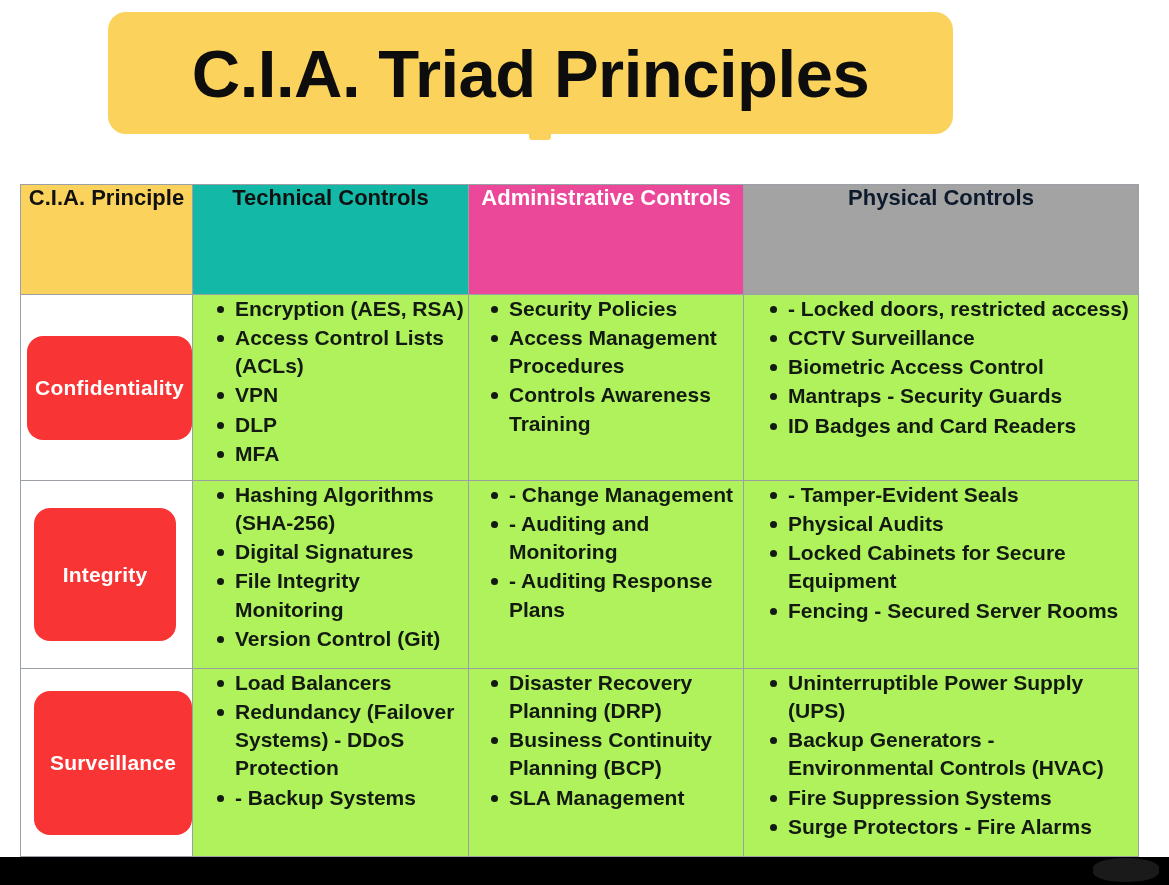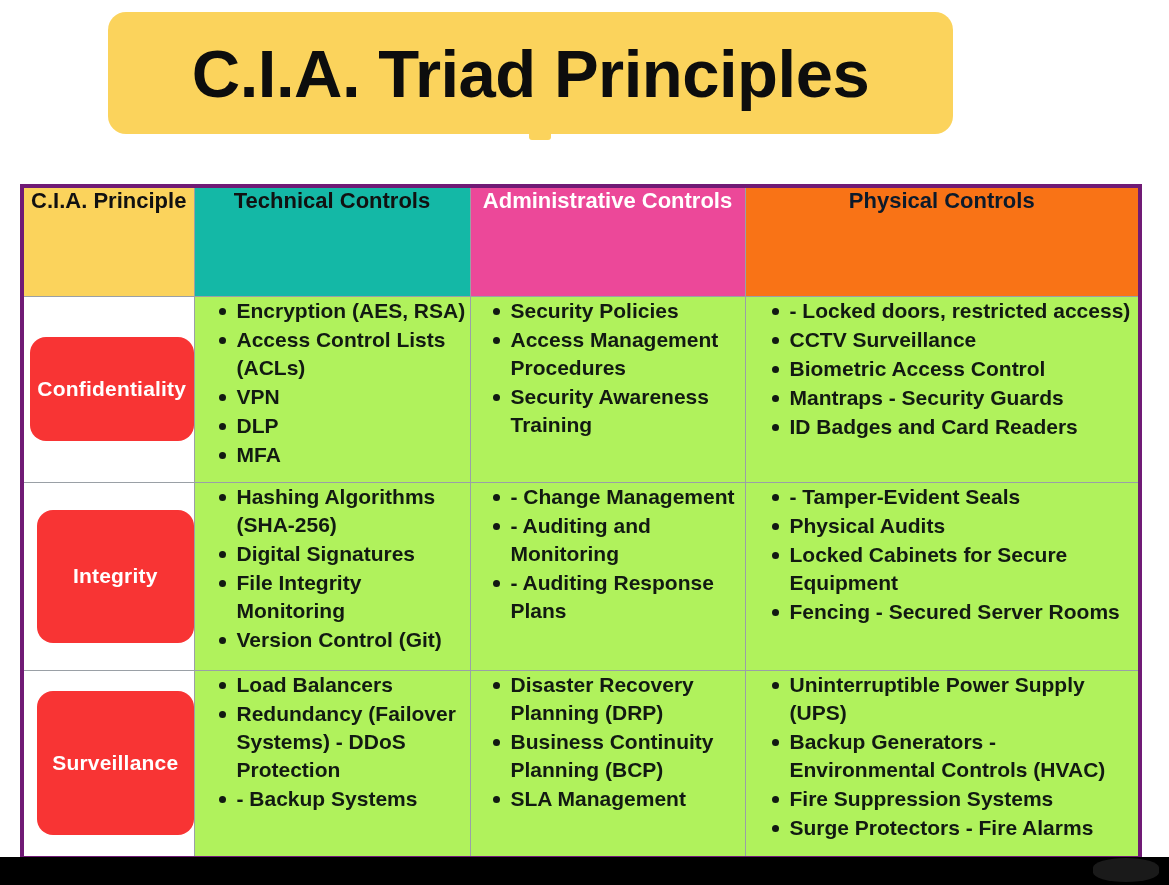--- a/index.html
+++ b/index.html
@@ -48,21 +48,21 @@
     border-radius: 0 0 3px 3px;
   }
 
   
   .table {
     position: absolute;
     left: 20px;
     top: 184px;
     width: 1118px;
     height: 664px;
-    border: 4px solid #701a75;
+    border: 1px solid #701a75;
     border-collapse: collapse;
     table-layout: fixed;
   }
   .table td, .table th {
     border: 1px solid #9aa0a6;
     vertical-align: top;
     padding: 0;
   }
 
   
@@ -70,21 +70,21 @@
     height: 110px;
     text-align: center;
     vertical-align: middle;
     font-size: 22px;
     font-weight: bold;
     padding: 4px 8px;
   }
   .hdr-principle { background: #FBD35C; color: #111111; }
   .hdr-technical { background: #14b8a6; color: #111111; }
   .hdr-admin     { background: #ec4899; color: #ffffff; }
-  .hdr-physical  { background: #f97316; color: #0c1a2b; }
+  .hdr-physical  { background: #a3a3a3; color: #0c1a2b; }
 
   
   .col-principle { width: 172px; }
   .col-technical { width: 276px; }
   .col-admin     { width: 275px; }
   .col-physical  { width: 395px; }
 
   
   .cell-principle {
     background: #ffffff;
@@ -115,21 +115,21 @@
     border-radius: 16px;
     display: flex;
     align-items: center;
     justify-content: center;
     width: 164px;
     margin-left: 8px;
     text-align: left;
     letter-spacing: 0.2px;
   }
   .row-c .badge { height: 104px; margin-left: 6px; width: 166px; }
-  .row-i .badge { height: 133px; margin-left: 13px; width: 158px; }
+  .row-i .badge { height: 133px; margin-left: 13px; width: 142px; }
   .row-a .badge { height: 144px; margin-left: 13px; width: 158px; }
 
   ul.items {
     list-style: none;
     margin: 0;
     padding: 0 4px 0 22px;
   }
   ul.items li {
     position: relative;
     font-size: 21px;
@@ -219,21 +219,21 @@
             <li>Access Control Lists (ACLs)</li>
             <li>VPN</li>
             <li>DLP</li>
             <li>MFA</li>
           </ul>
         </td>
         <td class="cell-green cell-admin">
           <ul class="items">
             <li>Security Policies</li>
             <li>Access Management Procedures</li>
-            <li>Security Awareness Training</li>
+            <li>Controls Awareness Training</li>
           </ul>
         </td>
         <td class="cell-green cell-physical">
           <ul class="items">
             <li>- Locked doors, restricted access)</li>
             <li> CCTV Surveillance</li>
             <li>Biometric Access Control</li>
             <li>Mantraps - Security Guards</li>
             <li>ID Badges and Card Readers</li>
           </ul>

